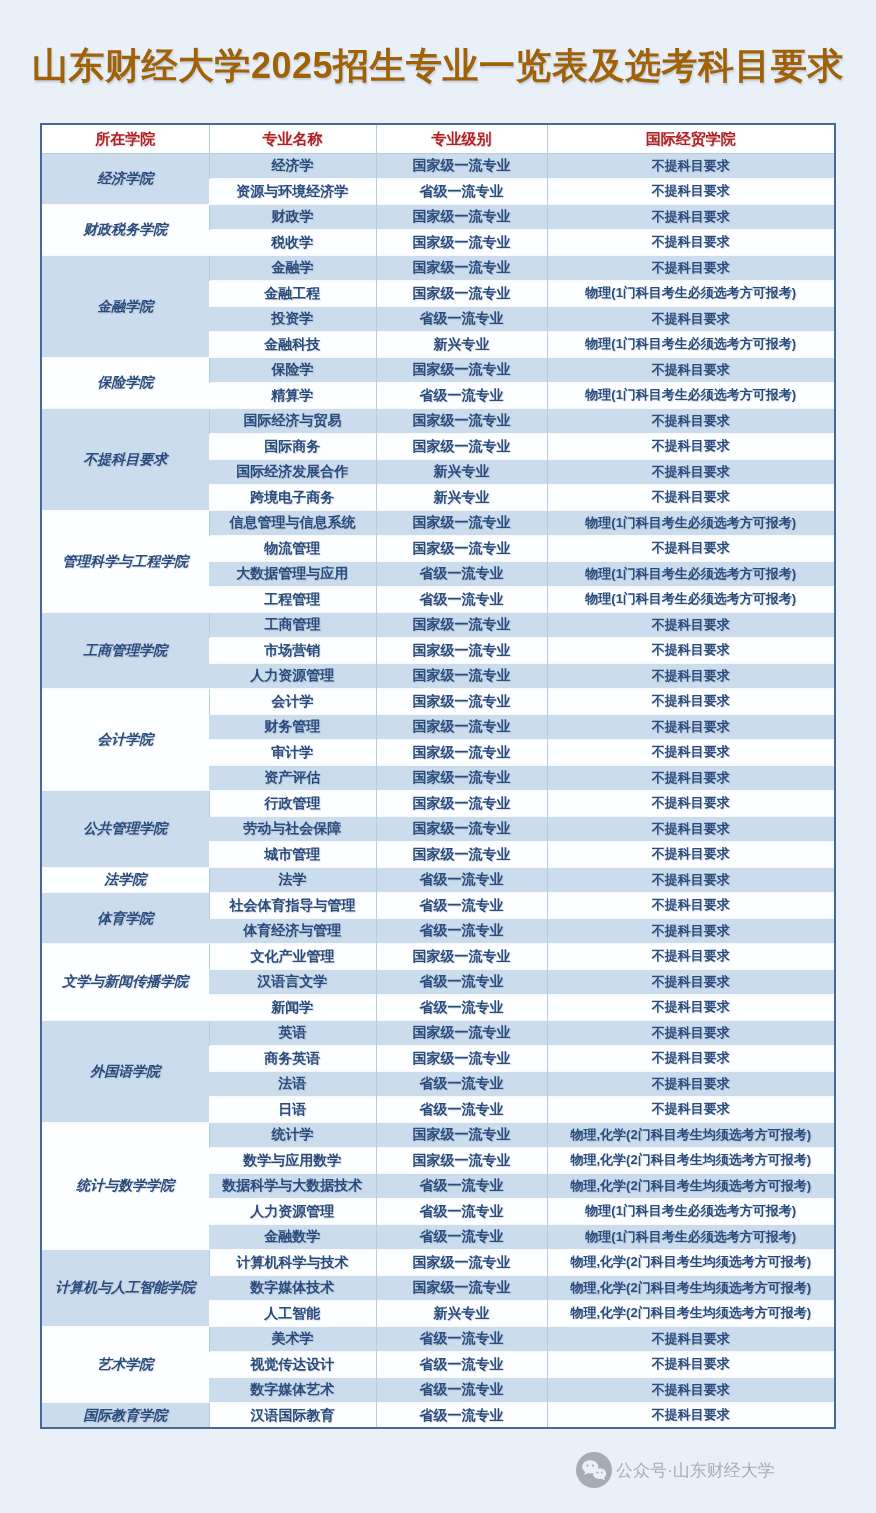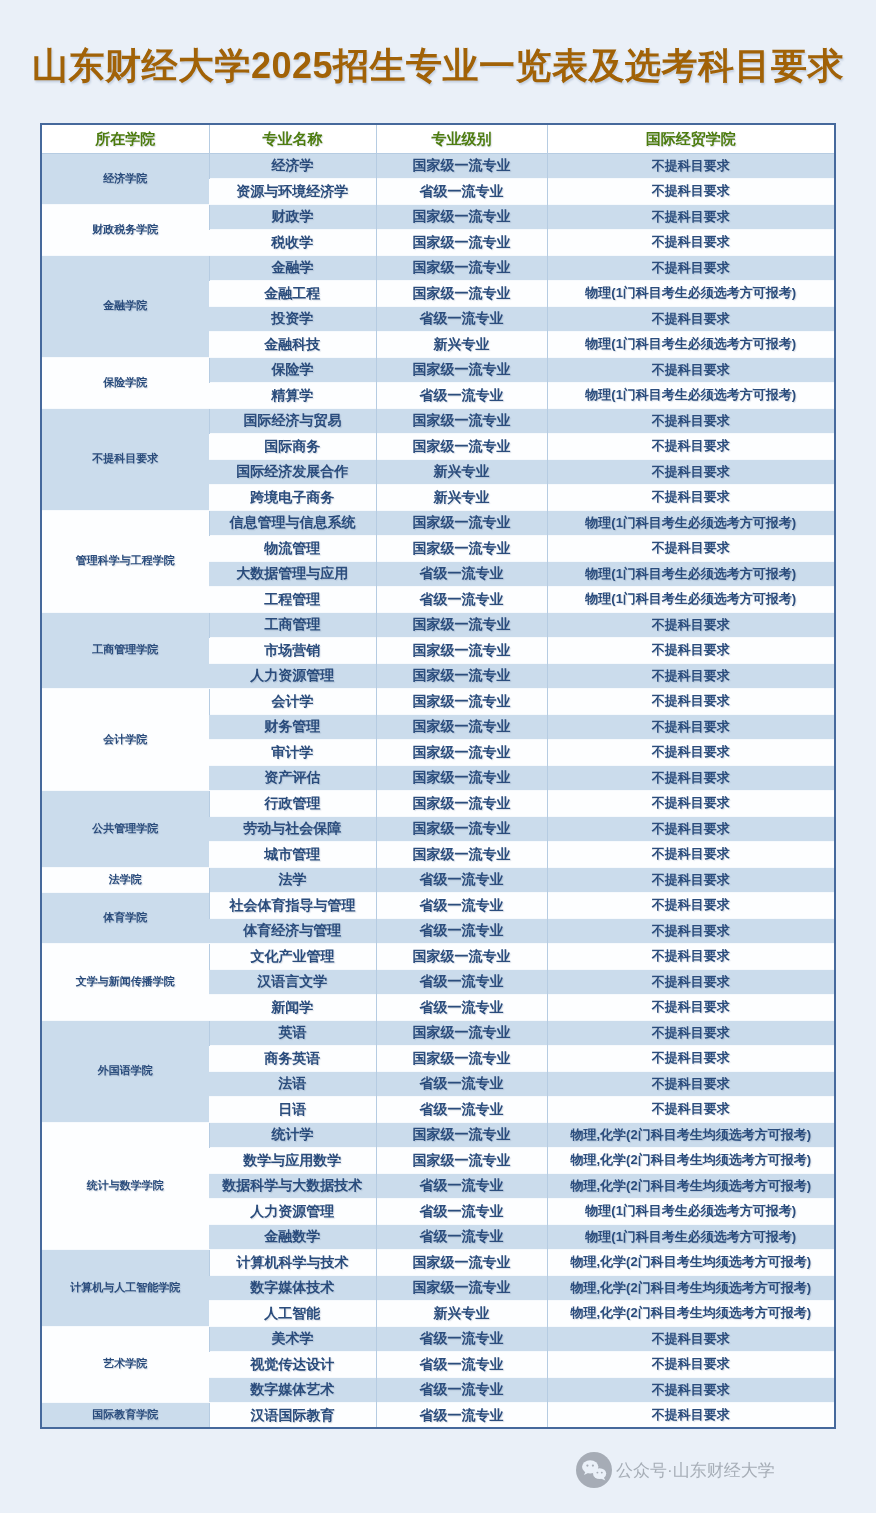--- a/index.html
+++ b/index.html
@@ -39,35 +39,35 @@
     font-weight: bold;
     line-height: 1.05;
     padding: 0 2px;
     border-left: 1px solid #b6cce2;
     border-top: 1px solid #f7fafd;
     text-shadow: 1px 1px 1px rgba(90, 110, 140, 0.22);
   }
   th {
     height: 29px;
     background: #ffffff;
-    color: #4d7c0f;
+    color: #b91c1c;
     font-size: 15px;
     border-top: none;
     border-bottom: 1px solid #b6cce2;
   }
   td {
     height: 25.5px;
     color: #2a4c7c;
     font-size: 14px;
   }
   th:first-child, td:first-child { border-left: none; }
   td.req { font-size: 13px; }
   td.cb { background: #cbdcec; }
   td.cw { background: #fdfeff; }
-  td.college { font-size: 11px; }
+  td.college { font-size: 14px; font-style: italic; }
   .watermark {
     position: absolute;
     left: 576px;
     top: 1452px;
     display: flex;
     align-items: center;
     gap: 4px;
     color: rgba(125, 132, 142, 0.62);
     font-size: 17px;
     font-weight: 400;

